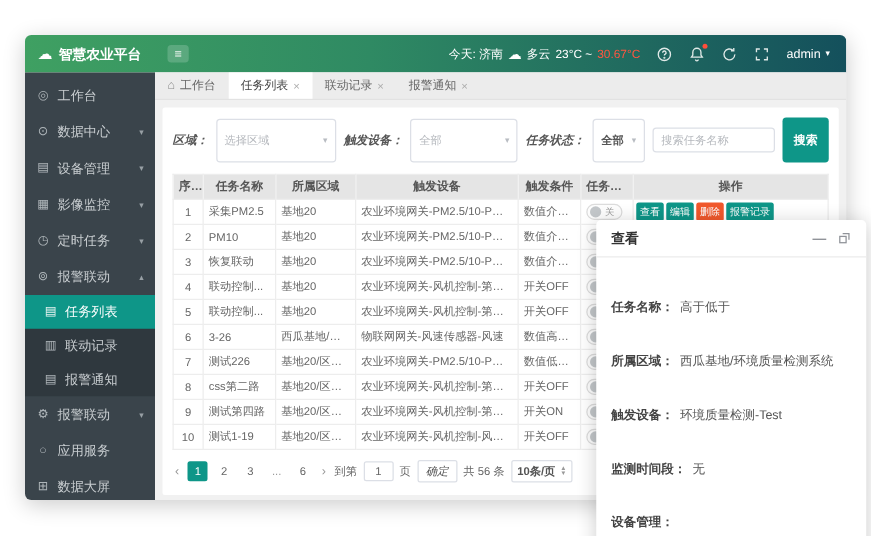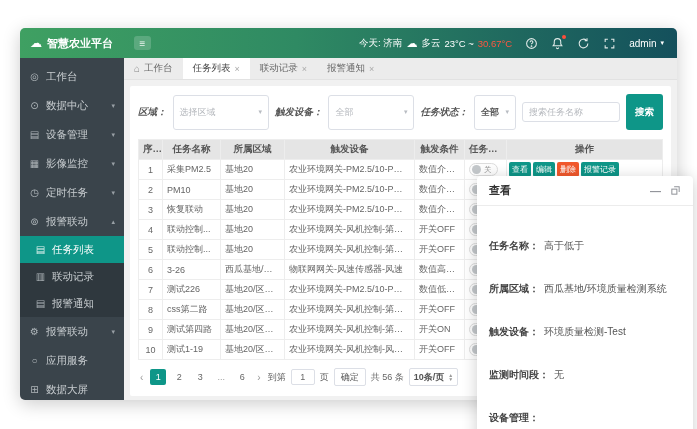--- a/index.html
+++ b/index.html
@@ -91,21 +91,21 @@
   
   .pager { display:flex; align-items:center; gap:5px; font-size:9px; color:#666; margin-top:8px; }
   .p-arrow { color:#999; cursor:pointer; padding:0 2px; font-size:10px; }
   .page { min-width:16px; height:16px; display:flex; align-items:center; justify-content:center;
     border-radius:2px; cursor:pointer; }
   .page.active { background:#0e9688; color:#fff; }
   .page.dots { cursor:default; color:#999; }
   .jump-input { width:24px; height:16px; border:1px solid #dcdfe6; border-radius:2px; text-align:center;
     font-size:9px; color:#666; outline:none; }
   .confirm-btn { border:1px solid #dcdfe6; background:#fff; height:18px; padding:0 6px;
-    border-radius:2px; font-size:9px; color:#555; cursor:pointer; }
+    border-radius:2px; font-size:9px; color:#555; cursor:pointer;font-style:italic; }
   .total { color:#666; }
   .size-select { border:1px solid #dcdfe6; border-radius:2px; height:18px; display:flex; align-items:center;
     padding:0 4px; gap:4px; background:#fff; cursor:pointer; font-weight:bold; color:#555; }
   .spin { display:flex; flex-direction:column; line-height:4px; font-size:5px; color:#999; }
 
   
   .modal { position:absolute; left:477px; top:176px; width:216px; background:#fff; border-radius:4px;
     box-shadow:0 3px 16px rgba(0,0,0,.20); z-index:20; }
   .modal-header { height:30px; display:flex; align-items:center; padding:0 12px;
     border-bottom:1px solid #ececec; font-weight:bold; color:#333; font-size:11px; }

